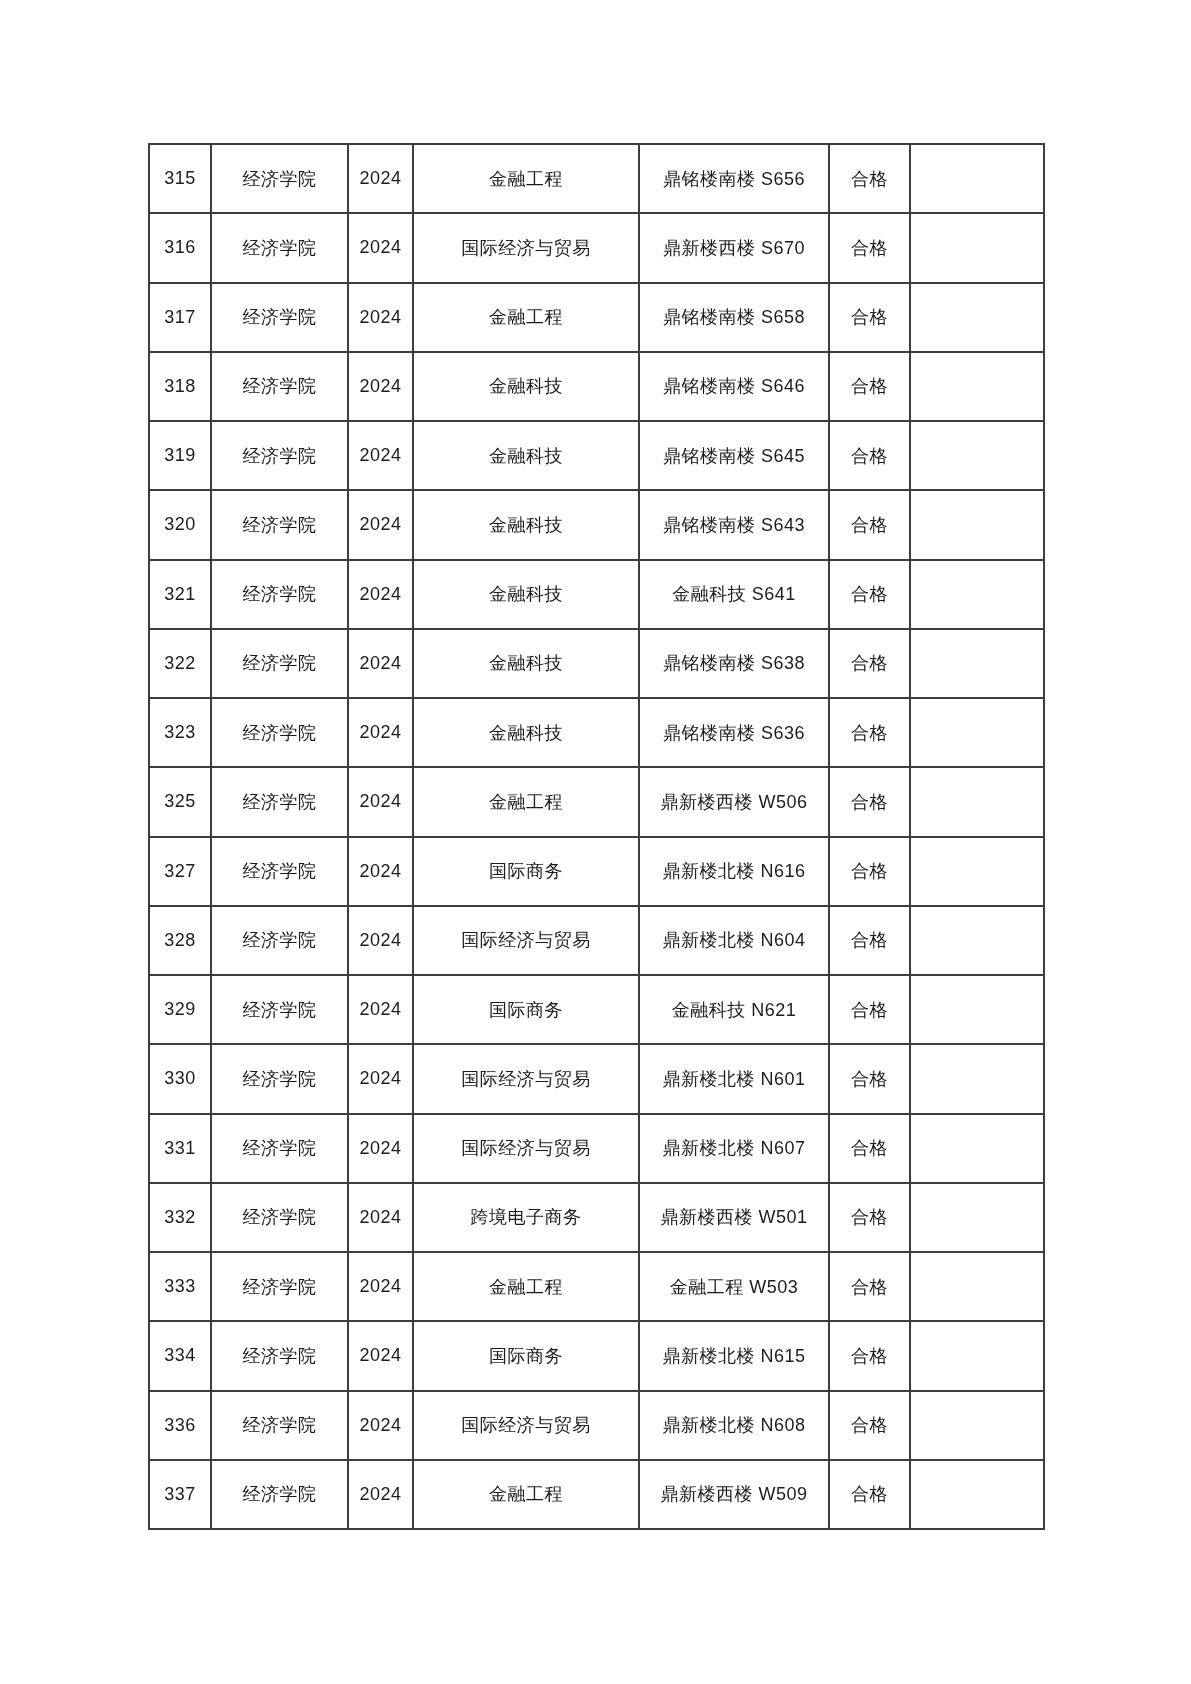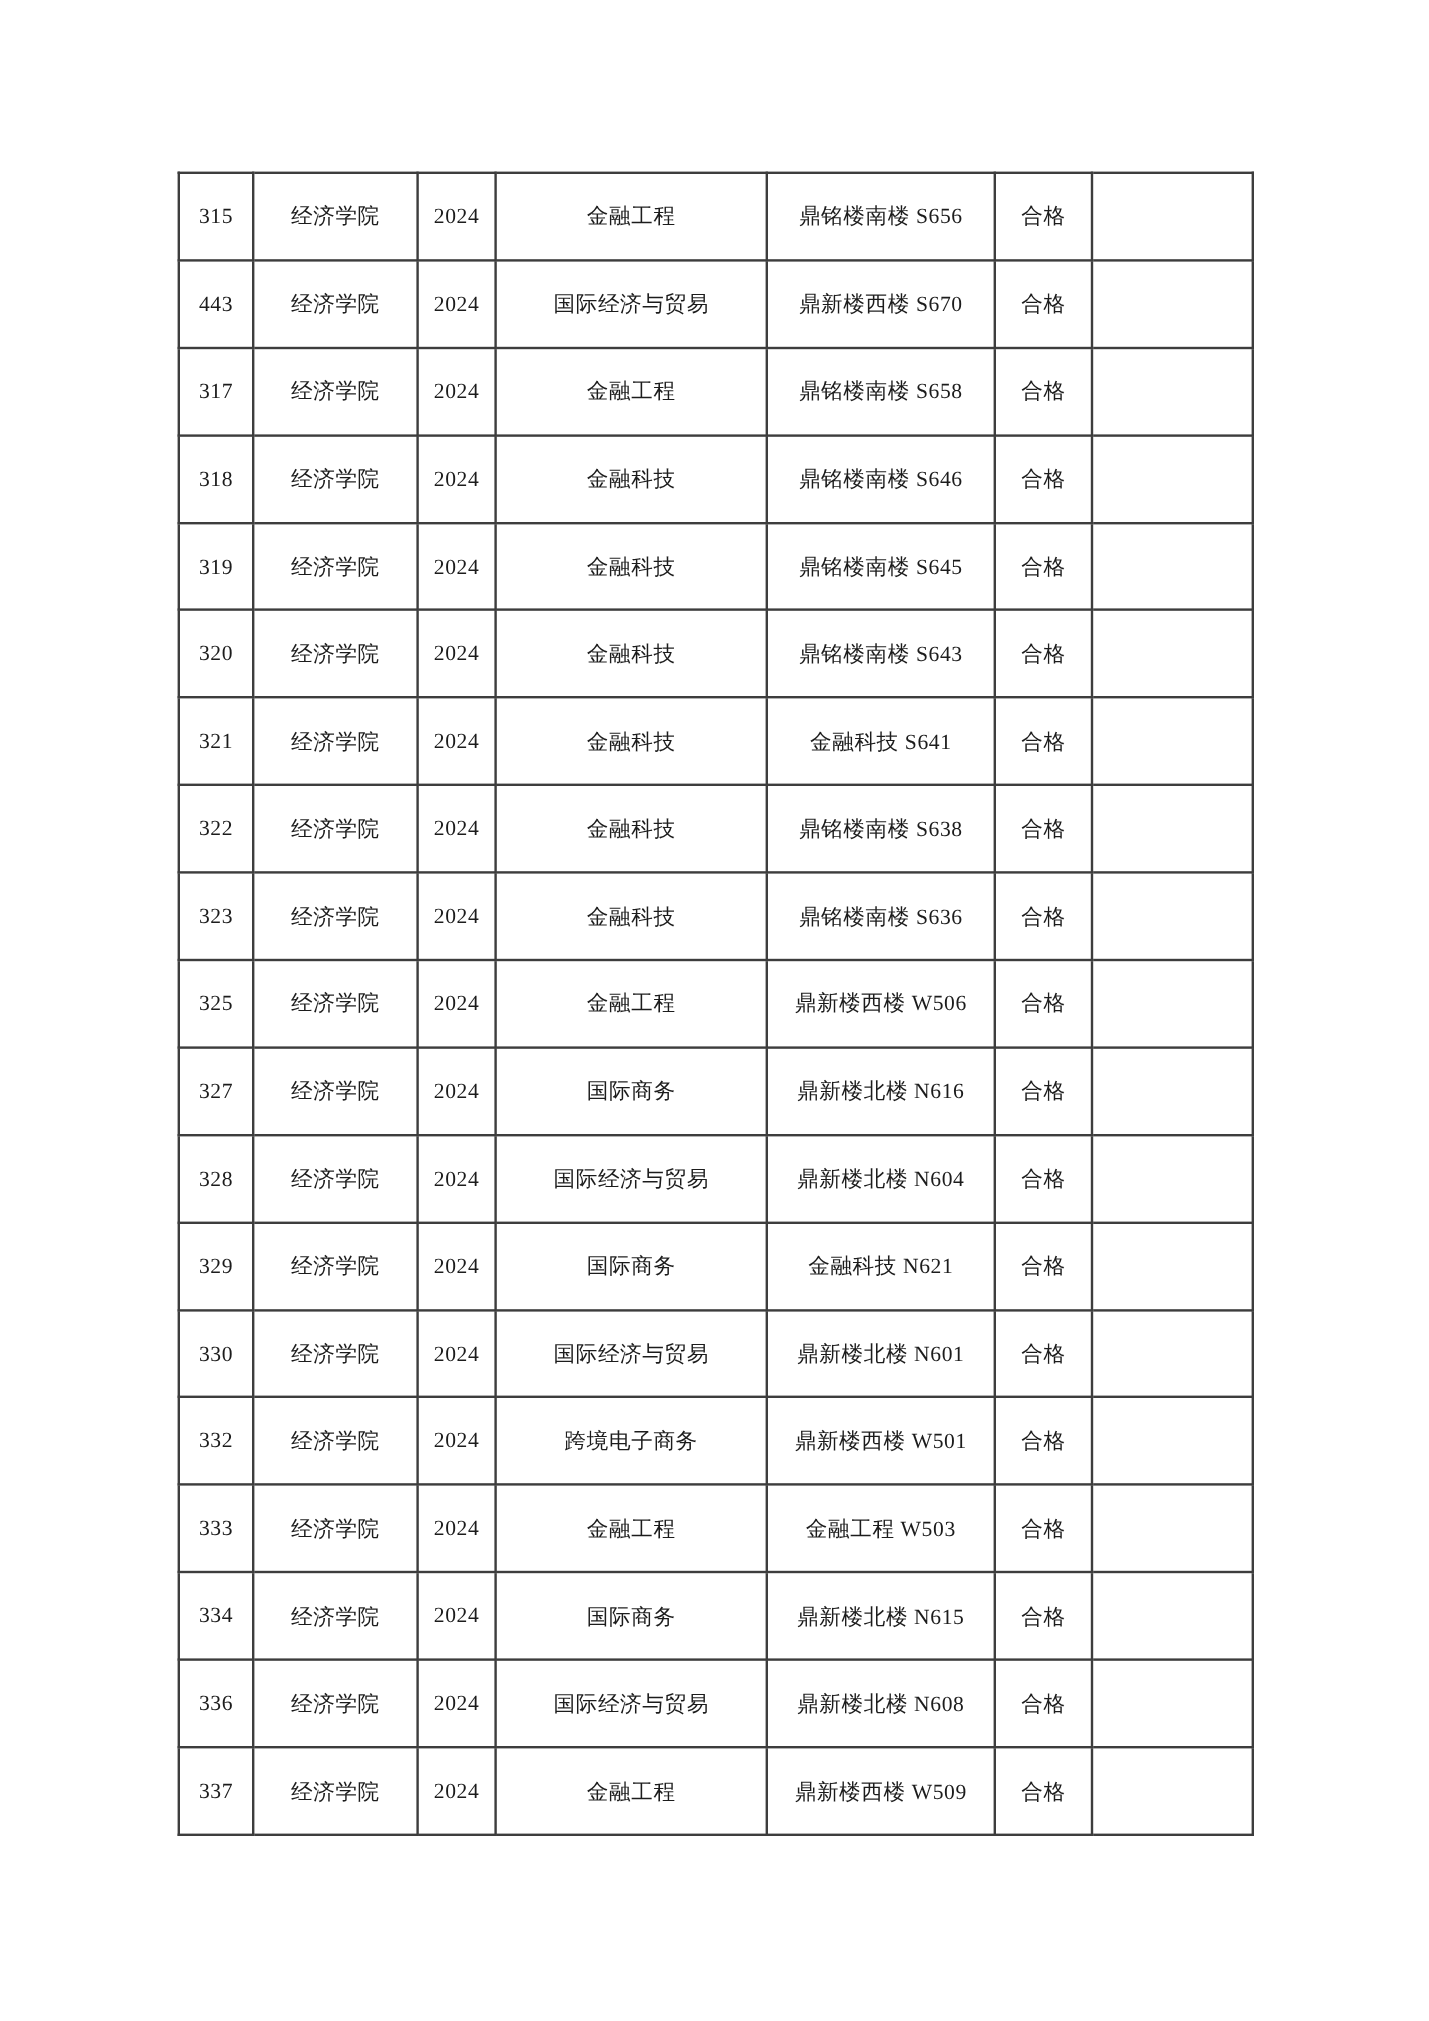--- a/index.html
+++ b/index.html
@@ -5,21 +5,21 @@
   html, body {
     margin: 0;
     padding: 0;
     background: #ffffff;
   }
   .page {
     position: relative;
     width: 1191px;
     height: 1684px;
     background: #ffffff;
-    font-family: Liberation Serif, serif;
+    font-family: Liberation Sans, sans-serif;
     overflow: hidden;
   }
   table.roster {
     position: absolute;
     left: 148px;
     top: 143px;
     width: 895px;
     height: 1387px;
     border-collapse: collapse;
     table-layout: fixed;
@@ -57,21 +57,21 @@
         <tr>
           <td>315</td>
           <td>经济学院</td>
           <td>2024</td>
           <td>金融工程</td>
           <td>鼎铭楼南楼 S656</td>
           <td>合格</td>
           <td></td>
         </tr>
         <tr>
-          <td>443</td>
+          <td>316</td>
           <td>经济学院</td>
           <td>2024</td>
           <td>国际经济与贸易</td>
           <td>鼎新楼西楼 S670</td>
           <td>合格</td>
           <td></td>
         </tr>
         <tr>
           <td>317</td>
           <td>经济学院</td>
@@ -170,20 +170,29 @@
           <td>金融科技 N621</td>
           <td>合格</td>
           <td></td>
         </tr>
         <tr>
           <td>330</td>
           <td>经济学院</td>
           <td>2024</td>
           <td>国际经济与贸易</td>
           <td>鼎新楼北楼 N601</td>
+          <td>合格</td>
+          <td></td>
+        </tr>
+        <tr>
+          <td>331</td>
+          <td>经济学院</td>
+          <td>2024</td>
+          <td>国际经济与贸易</td>
+          <td>鼎新楼北楼 N607</td>
           <td>合格</td>
           <td></td>
         </tr>
         <tr>
           <td>332</td>
           <td>经济学院</td>
           <td>2024</td>
           <td>跨境电子商务</td>
           <td>鼎新楼西楼 W501</td>
           <td>合格</td>

